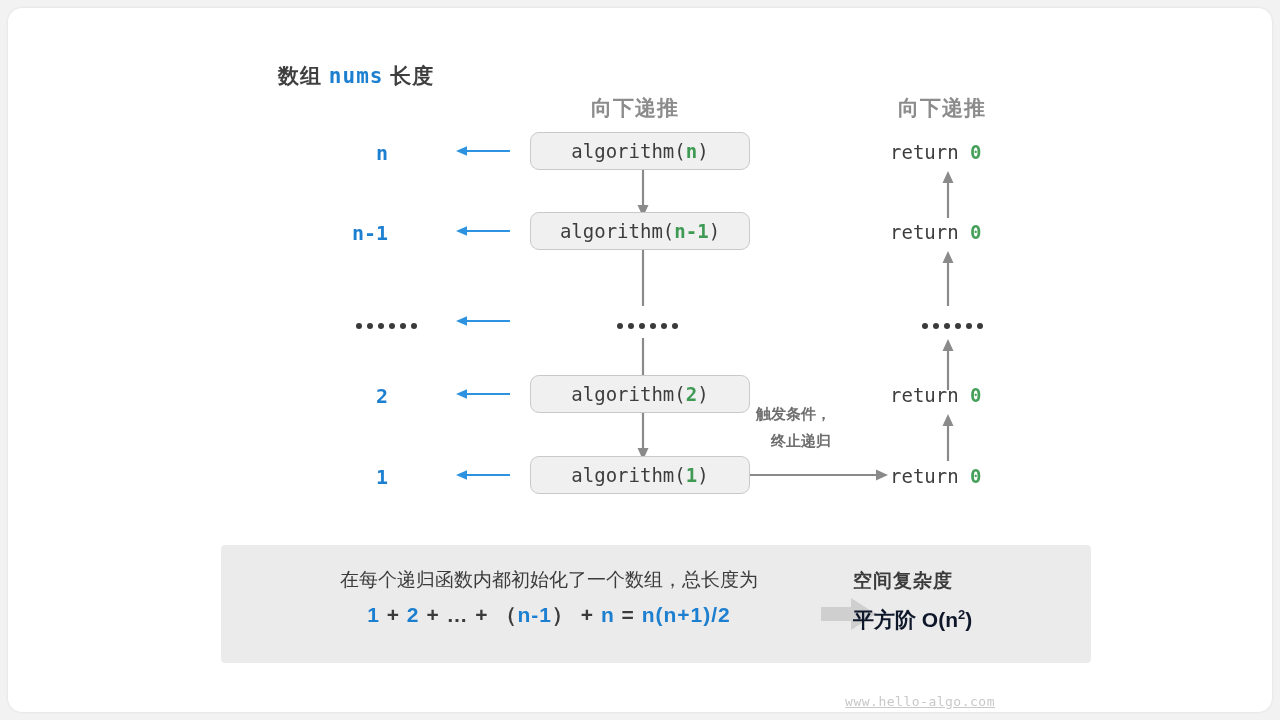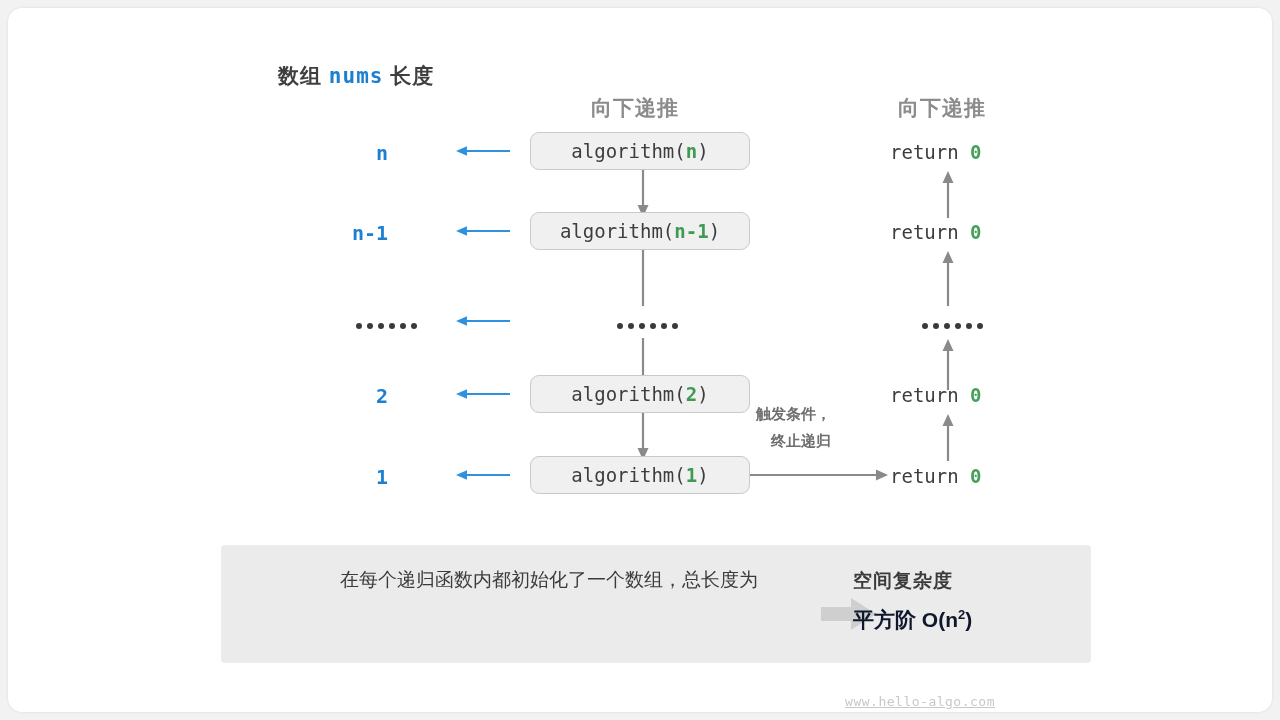--- a/index.html
+++ b/index.html
@@ -245,20 +245,33 @@
   </svg>
 
   <div class="abs note" style="left:748px;top:392px;">
     <div>触发条件，</div>
     <div>终止递归</div>
   </div>
 
   <div class="panel">
     <div class="panel-left">
       <div class="panel-line1">在每个递归函数内都初始化了一个数组，总长度为</div>
+      <div class="panel-line2">
+        <span class="b">1</span>
+        <span>+</span>
+        <span class="b">2</span>
+        <span>+</span>
+        <span>…</span>
+        <span>+</span>
+        <span>（</span><span class="b">n-1</span><span>）</span>
+        <span>+</span>
+        <span class="b">n</span>
+        <span>=</span>
+        <span class="b">n(n+1)/2</span>
+      </div>
     </div>
 
     <svg class="fatarrow" width="56" height="34" viewBox="0 0 56 34">
       <path d="M0 10 L30 10 L30 1 L55 17 L30 33 L30 24 L0 24 Z" fill="#cfcfcf"></path>
     </svg>
 
     <div class="panel-right">
       <div class="t1">空间复杂度</div>
       <div class="t2">
         <span>平方阶</span>

